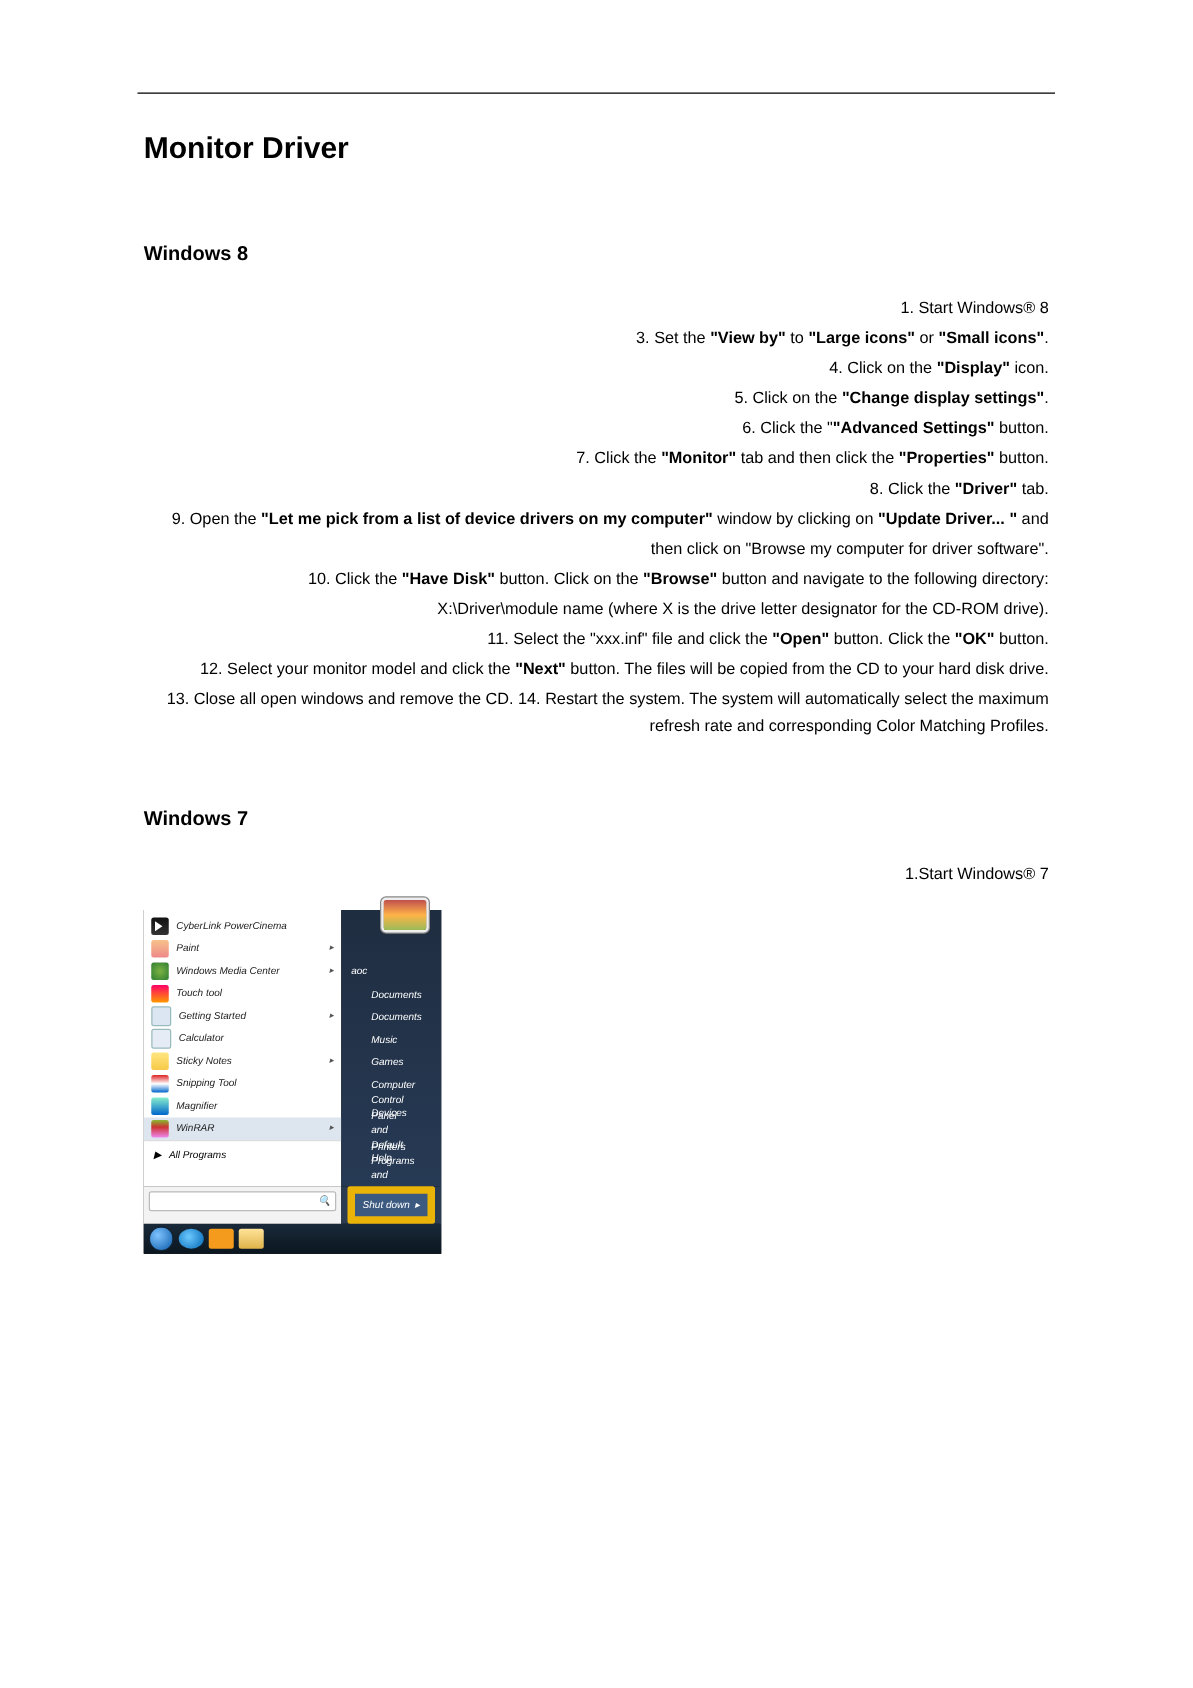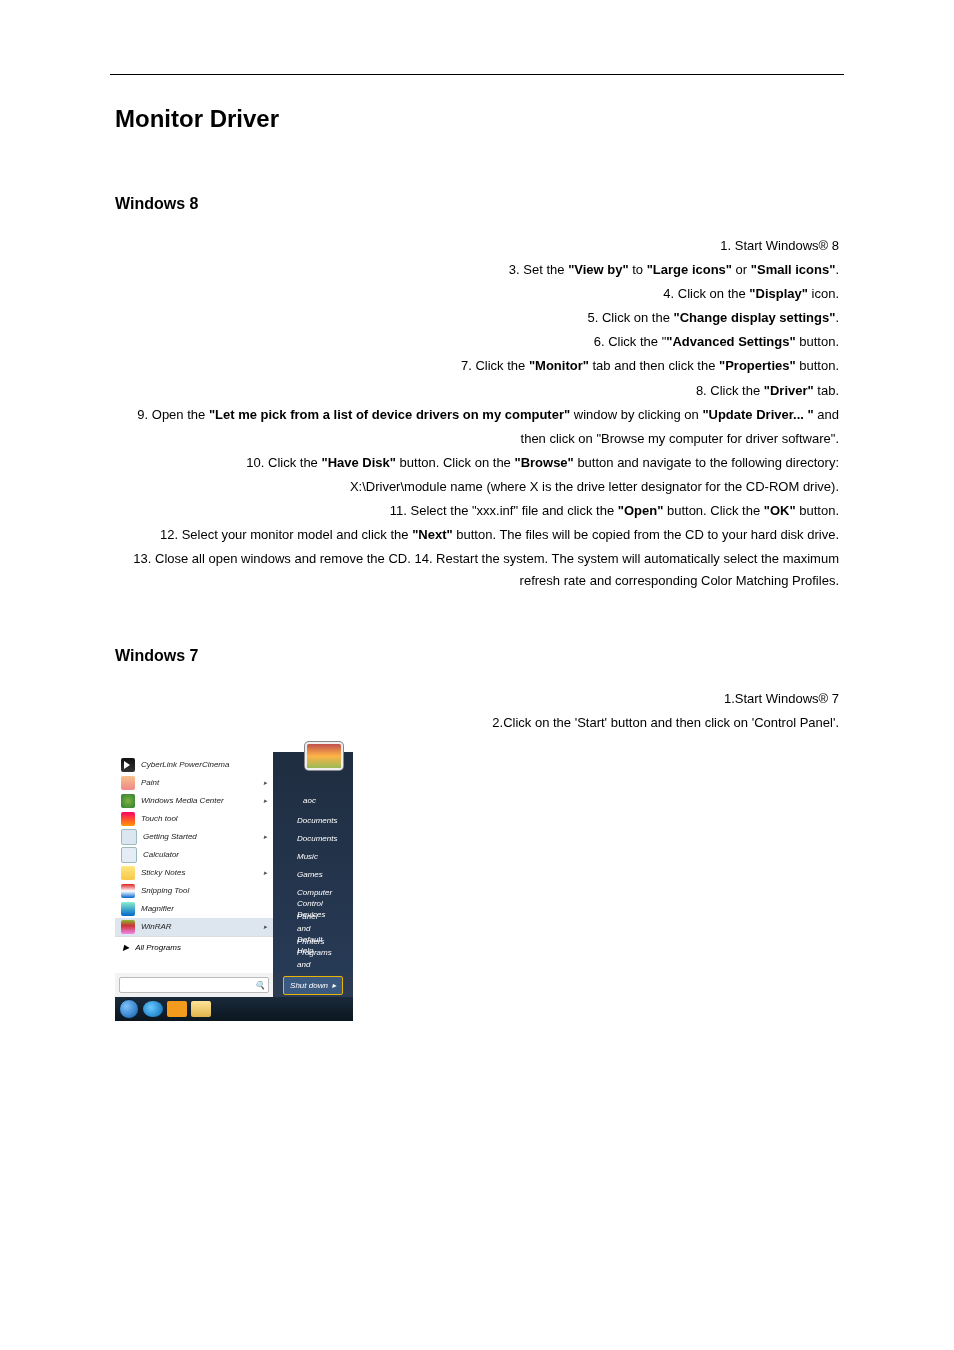--- a/index.html
+++ b/index.html
@@ -14,27 +14,27 @@
   .startmenu{width:238px;background:#000;position:relative;margin-top:18px;box-shadow:0 0 0 1px #222 inset;font-style:italic;}
   .sm-row{display:flex;flex-direction:row;}
   .sm-left{width:158px;background:#fff;padding:4px 0;}
   .sm-right{width:80px;background:#2b3c52;background:linear-gradient(#1f2d40,#273a55);color:#fff;font-size:8px;padding-top:36px;}
   .sm-avatar{position:absolute;right:12px;top:-8px;width:34px;height:24px;background:linear-gradient(#c0504d,#ffb347 50%,#9bbb59);border-radius:2px;box-shadow:0 0 0 2px #eee, 0 0 0 3px #888;}
   .sm-item{display:flex;align-items:center;height:18px;padding:0 6px;font-size:8px;color:#222;}
   .sm-item .ic{width:14px;height:14px;border-radius:2px;margin-right:6px;flex:0 0 auto;}
   .sm-item .arrow{margin-left:auto;color:#555;font-size:7px;}
   .sm-item.hl{background:#dde6ef;}
   .sm-right-item{padding:0 24px;height:18px;display:flex;align-items:center;}
-  .sm-right .acct{font-size:8px;padding:6px 8px 4px;color:#fff;margin-left:22px;}
+  .sm-right .acct{font-size:8px;padding:6px 8px 4px;color:#fff;}
   .sm-allprog{display:flex;align-items:center;padding:4px 8px;font-size:8px;border-top:1px solid #ddd;}
   .sm-allprog .tri{margin-right:6px;font-size:8px;}
   .sm-search{background:#f3f3f3;display:flex;}
   .sm-search-input{flex:1;margin:4px;height:14px;border:1px solid #bbb;border-radius:2px;font-size:8px;padding:0 3px;background:#fff;display:flex;align-items:center;justify-content:flex-end;color:#6a8bb6;}
   .sm-shut{width:80px;background:#2b3c52;display:flex;align-items:center;justify-content:center;gap:0;}
-  .sm-shut-btn{font-size:8px;color:#fff;background:#3c5a80;border:1px solid #eab308;padding:2px 6px;display:flex;align-items:center;gap:4px;border-radius:2px;}
+  .sm-shut-btn{font-size:8px;color:#fff;background:#3c5a80;border:6px solid #eab308;padding:2px 6px;display:flex;align-items:center;gap:4px;border-radius:2px;}
   .taskbar{height:24px;background:linear-gradient(#1a2a3a,#0b161f);display:flex;align-items:center;gap:4px;padding-left:4px;}
   .tb-orb{width:18px;height:18px;border-radius:50%;background:radial-gradient(circle at 35% 35%, #7fc3ff, #0a5aa8);border:1px solid #123;}
   .tb-ic{width:20px;height:16px;border-radius:2px;}
   .ic-play{background:linear-gradient(#111,#333);position:relative;}
   .ic-play::after{content:"";position:absolute;left:3px;top:3px;border-left:6px solid #fff;border-top:4px solid transparent;border-bottom:4px solid transparent;}
   .ic-paint{background:linear-gradient(#f7c28a,#e88);}
   .ic-wmc{background:radial-gradient(circle,#7cb342,#2e7d32);border-radius:50%;}
   .ic-touch{background:linear-gradient(#f06,#f90);border-radius:50%;}
   .ic-get{background:#dce6f2;border:1px solid #9bb;}
   .ic-calc{background:#e6ecf5;border:1px solid #9bb;}
@@ -86,21 +86,20 @@
       <span>11. Select the "xxx.inf" file and click the </span><span class="b">"Open"</span><span> button. Click the </span><span class="b">"OK"</span><span> button.</span>
     </div>
     <div class="para">
       <span>12. Select your monitor model and click the </span><span class="b">"Next"</span><span> button. The files will be copied from the CD to your hard disk drive.</span>
     </div>
     <div class="para"><span>13. Close all open windows and remove the CD.
 14. Restart the system. The system will automatically select the maximum refresh rate and corresponding Color Matching Profiles.</span></div>
 
     <div class="sub-head">Windows 7</div>
     <div class="para"><span>1.Start Windows® 7</span></div>
-    <div class="para"><span>2.Click on the 'Start' button and then click on 'Control Panel'.</span></div>
 
     <div class="startmenu">
       <div class="sm-avatar"></div>
       <div class="sm-row">
         <div class="sm-left">
           <div class="sm-item">
               <span class="ic ic-play"></span>
               <span>CyberLink PowerCinema</span>
             </div>
           <div class="sm-item">

